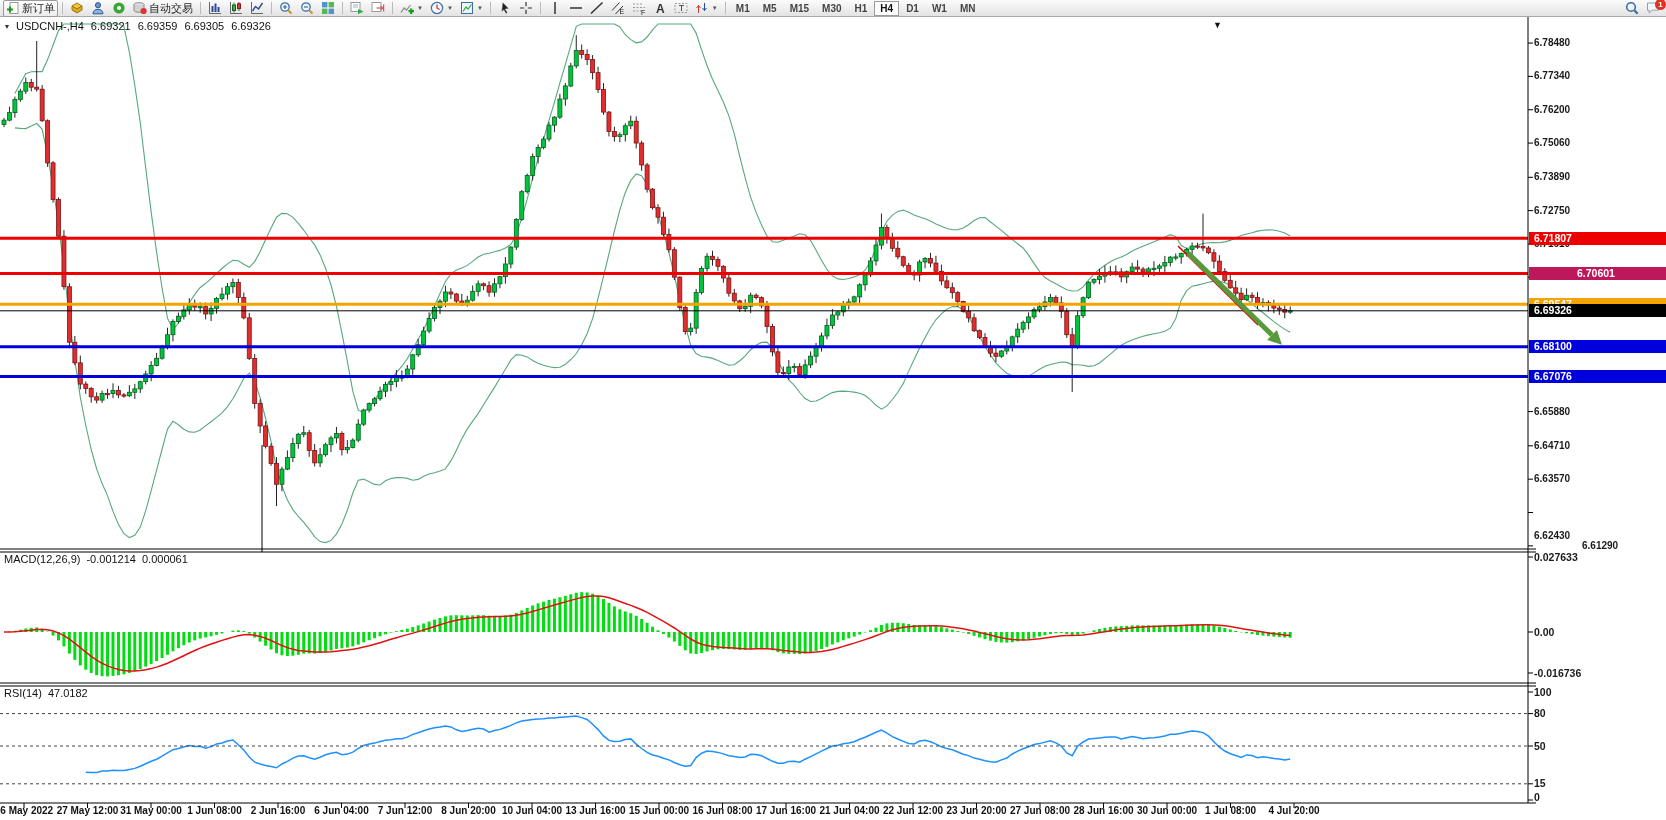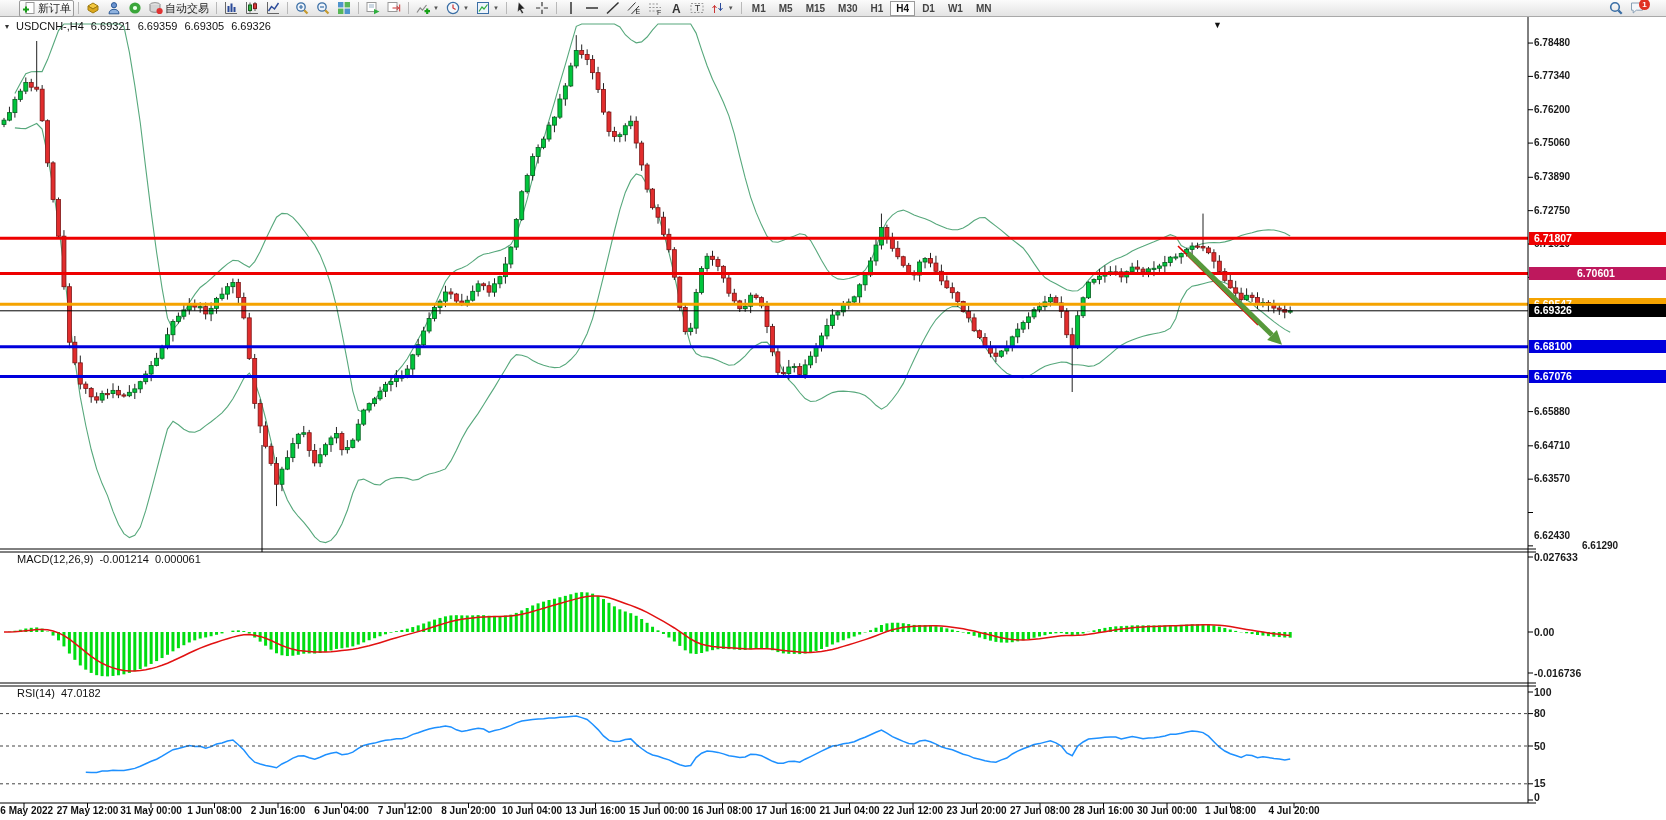--- a/index.html
+++ b/index.html
@@ -1,21 +1,21 @@
 <!DOCTYPE html>
 <html><head>
 <meta charset="utf-8">
 <style>
   html,body{margin:0;padding:0}
   body{position:relative;width:1666px;height:820px;background:#fff;overflow:hidden;
        font-family:"Liberation Sans",sans-serif;-webkit-font-smoothing:antialiased}
   
   .toolbar{position:absolute;top:0;left:0;width:1666px;height:17px;box-sizing:border-box;
            background:linear-gradient(#fbfbfb,#e3e3e3);border-bottom:1px solid #a9a9a9;
-           display:flex;align-items:center;padding:0 19px;gap:1px;z-index:30}
+           display:flex;align-items:center;padding:0 3px;gap:1px;z-index:30}
   .tbtn{display:flex;align-items:center;gap:2px;padding:0 2px;height:15px;border:1px solid transparent}
   .tbtn.bordered{border:1px solid #9b9b9b;background:linear-gradient(#fff,#ececec);border-radius:2px}
   .tlab{font-size:11px;color:#222;white-space:nowrap}
   .caret{font-size:6px;color:#555;margin-left:1px}
   .sep{width:1px;height:12px;background:#b9b9b9;margin:0 3px}
   .tf{font-size:10px;font-weight:700;color:#444;padding:1px 5px;border:1px solid transparent}
   .tf.active{background:#fdfdfd;border:1px solid #9b9b9b;color:#111}
   .spacer{flex:1}
   .chatwrap{position:relative}
   .badge{position:absolute;top:-2px;right:-4px;width:11px;height:11px;border-radius:50%;
@@ -23,21 +23,21 @@
   
   #cv{position:absolute;left:0;top:0;z-index:1}
   .lbl{position:absolute;z-index:5;white-space:nowrap}
   #symline{left:5px;top:20px;font-size:11px;color:#111;display:flex;gap:7px;align-items:center}
   #symline .arr{font-size:8px;color:#333}
   #shiftmark{left:1213px;top:20px;font-size:9px;color:#111}
   .tick-label{position:absolute;left:1534px;font-size:10px;font-weight:700;color:#1a1a1a;z-index:4}
   .level-box{position:absolute;left:1529px;width:152px;height:13px;box-sizing:border-box;padding-left:5px;
              color:#fff;font-size:10.5px;font-weight:700;line-height:13px;z-index:6}
   .scale-label{position:absolute;left:1534px;font-size:10.5px;font-weight:700;color:#1a1a1a;z-index:4}
-  .ind-label{position:absolute;left:17px;font-size:11px;color:#111;display:flex;gap:6px;z-index:5}
+  .ind-label{position:absolute;left:4px;font-size:11px;color:#111;display:flex;gap:6px;z-index:5}
   .time-label{position:absolute;top:805px;width:84px;margin-left:-42px;text-align:center;
               font-size:10px;font-weight:700;color:#111;z-index:4}
 </style>
 </head>
 <body>
 
 <svg id="cv" width="1666" height="820">
     <g>
       <polyline points="14.9,93.6 20.4,83.3 25.8,73.7 31.3,71.7 36.7,71.5 42.1,71.6 47.6,59.6 53.1,45.0 58.5,30.6 64.0,24.0 69.4,24.0 74.9,24.0 80.3,24.0 85.8,24.0 91.2,24.0 96.7,24.0 102.1,24.0 107.5,24.0 113.0,24.0 118.5,24.0 123.9,26.3 129.4,52.4 134.8,85.3 140.3,123.0 145.7,167.9 151.2,212.4 156.6,252.3 162.1,288.3 167.5,318.2 173.0,329.5 178.4,323.3 183.8,313.6 189.3,302.8 194.8,294.4 200.2,287.5 205.7,283.3 211.1,278.7 216.6,273.5 222.0,268.5 227.5,263.9 232.9,260.4 238.3,260.7 243.8,264.3 249.3,267.3 254.7,261.6 260.2,251.5 265.6,239.5 271.1,228.0 276.5,217.2 281.9,213.4 287.4,213.7 292.9,217.3 298.3,223.4 303.8,230.3 309.2,237.7 314.7,244.9 320.1,254.9 325.6,268.5 331.0,285.0 336.4,306.1 341.9,332.9 347.4,361.6 352.8,391.1 358.3,410.4 363.7,412.2 369.2,407.3 374.6,399.9 380.1,392.1 385.5,386.4 390.9,379.8 396.4,372.7 401.9,366.2 407.3,358.7 412.8,349.1 418.2,339.3 423.7,329.4 429.1,318.0 434.6,305.6 440.0,293.6 445.4,281.5 450.9,273.9 456.4,270.0 461.8,268.0 467.3,265.4 472.7,261.4 478.2,257.0 483.6,254.3 489.1,253.3 494.5,251.8 499.9,250.4 505.4,248.0 510.9,244.4 516.3,234.8 521.8,217.9 527.2,199.2 532.6,178.2 538.1,158.4 543.6,139.5 549.0,120.3 554.5,102.1 559.9,82.9 565.4,64.4 570.8,45.3 576.3,26.3 581.7,24.0 587.1,24.0 592.6,24.0 598.1,24.0 603.5,24.0 609.0,24.0 614.4,24.0 619.9,26.9 625.3,34.7 630.8,39.6 636.2,42.8 641.6,41.9 647.1,37.0 652.6,29.9 658.0,24.0 663.5,24.0 668.9,24.0 674.4,24.0 679.8,24.0 685.3,24.0 690.7,24.0 696.1,33.1 701.6,49.8 707.1,65.8 712.5,79.3 718.0,90.6 723.4,102.3 728.9,115.9 734.3,133.9 739.8,156.7 745.2,177.9 750.6,197.1 756.1,212.4 761.6,225.1 767.0,236.2 772.5,241.7 777.9,242.2 783.4,240.3 788.8,238.1 794.3,236.1 799.7,233.7 805.1,234.8 810.6,240.6 816.1,250.2 821.5,260.3 827.0,269.5 832.4,275.9 837.9,278.9 843.3,279.5 848.8,278.5 854.2,276.9 859.6,274.8 865.1,270.2 870.6,261.3 876.0,247.8 881.5,231.6 886.9,221.2 892.4,215.1 897.8,211.4 903.3,210.1 908.7,212.2 914.1,214.9 919.6,216.9 925.1,218.8 930.5,221.1 936.0,223.9 941.4,226.2 946.9,228.5 952.3,229.7 957.8,229.8 963.2,227.9 968.6,224.7 974.1,220.5 979.6,217.8 985.0,217.6 990.5,222.0 995.9,226.1 1001.4,230.4 1006.8,235.0 1012.3,239.6 1017.7,243.7 1023.1,248.0 1028.6,255.1 1034.0,263.4 1039.5,271.4 1045.0,277.5 1050.4,280.9 1055.9,283.7 1061.3,286.7 1066.8,289.7 1072.2,291.0 1077.7,290.8 1083.1,286.9 1088.5,280.2 1094.0,274.2 1099.5,269.2 1104.9,265.2 1110.4,261.7 1115.8,259.0 1121.3,257.1 1126.7,254.4 1132.2,251.1 1137.6,248.4 1143.0,246.3 1148.5,244.0 1154.0,241.8 1159.4,239.5 1164.9,237.1 1170.3,234.7 1175.8,236.6 1181.2,245.6 1186.7,248.4 1192.1,247.7 1197.5,245.3 1203.0,243.5 1208.5,242.7 1213.9,242.6 1219.4,242.7 1224.8,241.9 1230.3,240.4 1235.7,238.1 1241.2,235.4 1246.6,234.0 1252.0,232.7 1257.5,231.1 1263.0,230.3 1268.4,229.9 1273.9,230.0 1279.3,231.3 1284.8,232.9 1290.2,235.9 " fill="none" stroke="#57a87c" stroke-width="1.1"></polyline>
       <polyline points="14.9,127.9 20.4,128.4 25.8,128.6 31.3,126.0 36.7,123.5 42.1,129.1 47.6,155.1 53.1,188.1 58.5,224.3 64.0,268.6 69.4,319.4 74.9,360.8 80.3,397.2 85.8,425.5 91.2,449.5 96.7,469.1 102.1,483.6 107.5,495.6 113.0,511.4 118.5,524.5 123.9,533.6 129.4,537.6 134.8,535.3 140.3,527.1 145.7,510.7 151.2,490.6 156.6,470.2 162.1,449.0 167.5,429.1 173.0,421.2 178.4,424.8 183.8,429.2 189.3,431.9 194.8,432.2 200.2,430.0 205.7,425.6 211.1,421.7 216.6,417.4 222.0,412.8 227.5,406.6 232.9,398.7 238.3,389.0 243.8,378.3 249.3,373.0 254.7,381.6 260.2,397.8 265.6,418.5 271.1,441.7 276.5,467.4 281.9,486.0 287.4,499.9 292.9,509.6 298.3,516.5 303.8,522.3 309.2,529.2 314.7,536.9 320.1,541.6 325.6,542.6 331.0,540.4 336.4,534.1 341.9,523.9 347.4,510.3 352.8,493.0 358.3,480.2 363.7,479.1 369.2,481.8 374.6,484.4 380.1,485.0 385.5,480.7 390.9,478.5 396.4,477.6 401.9,477.5 407.3,478.4 412.8,480.2 418.2,479.4 423.7,476.2 429.1,474.0 434.6,472.7 440.0,471.0 445.4,468.9 450.9,460.9 456.4,450.3 461.8,438.7 467.3,428.9 472.7,421.1 478.2,413.4 483.6,404.8 489.1,395.9 494.5,387.4 499.9,378.3 505.4,369.3 510.9,359.9 516.3,354.6 521.8,355.2 527.2,356.9 532.6,360.5 538.1,363.3 543.6,365.3 549.0,366.8 554.5,367.6 559.9,367.3 565.4,364.3 570.8,359.5 576.3,353.5 581.7,344.8 587.1,333.8 592.6,318.6 598.1,298.2 603.5,276.4 609.0,253.6 614.4,231.0 619.9,209.6 625.3,192.4 630.8,180.4 636.2,174.0 641.6,175.8 647.1,184.8 652.6,198.7 658.0,214.5 663.5,232.8 668.9,252.4 674.4,275.4 679.8,300.8 685.3,325.9 690.7,345.2 696.1,353.6 701.6,356.5 707.1,357.1 712.5,358.4 718.0,360.6 723.4,363.0 728.9,365.3 734.3,364.8 739.8,360.7 745.2,355.8 750.6,349.7 756.1,345.2 761.6,342.4 767.0,342.1 772.5,348.4 777.9,360.2 783.4,371.8 788.8,379.9 794.3,385.4 799.7,392.5 805.1,398.6 810.6,401.5 816.1,401.0 821.5,398.5 827.0,395.2 832.4,392.6 837.9,391.4 843.3,391.1 848.8,391.5 854.2,392.1 859.6,393.2 865.1,395.6 870.6,399.9 876.0,405.3 881.5,409.1 886.9,405.9 892.4,399.5 897.8,392.3 903.3,383.4 908.7,371.1 914.1,359.4 919.6,348.0 925.1,337.4 930.5,327.7 936.0,319.5 941.4,313.8 946.9,309.1 952.3,306.6 957.8,306.5 963.2,309.9 968.6,316.4 974.1,326.2 979.6,336.5 985.0,346.8 990.5,355.0 995.9,362.8 1001.4,368.7 1006.8,373.2 1012.3,375.8 1017.7,377.2 1023.1,377.7 1028.6,376.1 1034.0,372.9 1039.5,369.3 1045.0,366.3 1050.4,364.5 1055.9,363.2 1061.3,362.0 1066.8,362.4 1072.2,364.6 1077.7,364.7 1083.1,365.2 1088.5,366.4 1094.0,365.7 1099.5,363.0 1104.9,358.6 1110.4,354.2 1115.8,349.4 1121.3,345.3 1126.7,342.3 1132.2,340.0 1137.6,338.0 1143.0,336.3 1148.5,334.9 1154.0,333.7 1159.4,332.8 1164.9,331.2 1170.3,328.2 1175.8,318.5 1181.2,300.2 1186.7,290.7 1192.1,286.2 1197.5,285.1 1203.0,283.7 1208.5,282.2 1213.9,281.1 1219.4,281.1 1224.8,282.7 1230.3,285.2 1235.7,289.7 1241.2,295.7 1246.6,299.7 1252.0,303.5 1257.5,308.6 1263.0,312.8 1268.4,317.2 1273.9,321.6 1279.3,325.6 1284.8,329.4 1290.2,332.2 " fill="none" stroke="#57a87c" stroke-width="1.1"></polyline>

